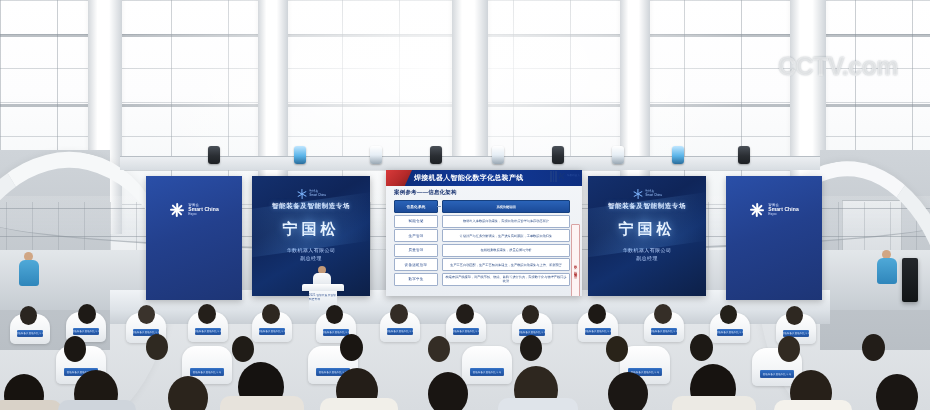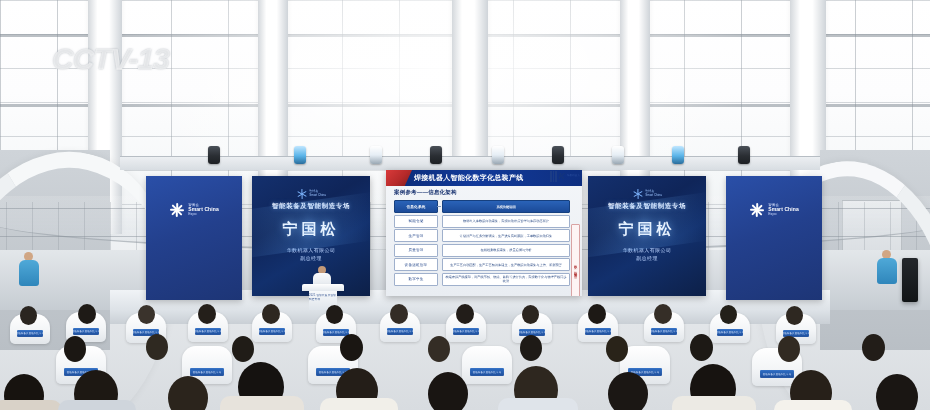--- a/index.html
+++ b/index.html
@@ -713,16 +713,16 @@
     <div class="staff-head" style="left:6px; top:0;"></div>
     <div class="staff-body" style="left:1px; top:8px;"></div>
   </div>
   <div style="position:absolute; left:876px; top:250px;">
     <div class="staff-head" style="left:6px; top:0;"></div>
     <div class="staff-body" style="left:1px; top:8px;"></div>
   </div>
   <div class="speaker-tower" style="left:902px; top:258px;"></div>
 
   <div class="wm-left">
-    <div class="wm-cctv">CCTV-13</div>
-  </div>
+  </div>
+  <div class="wm-right">CCTV.com</div>
 
 </div>
 
 </body></html>

